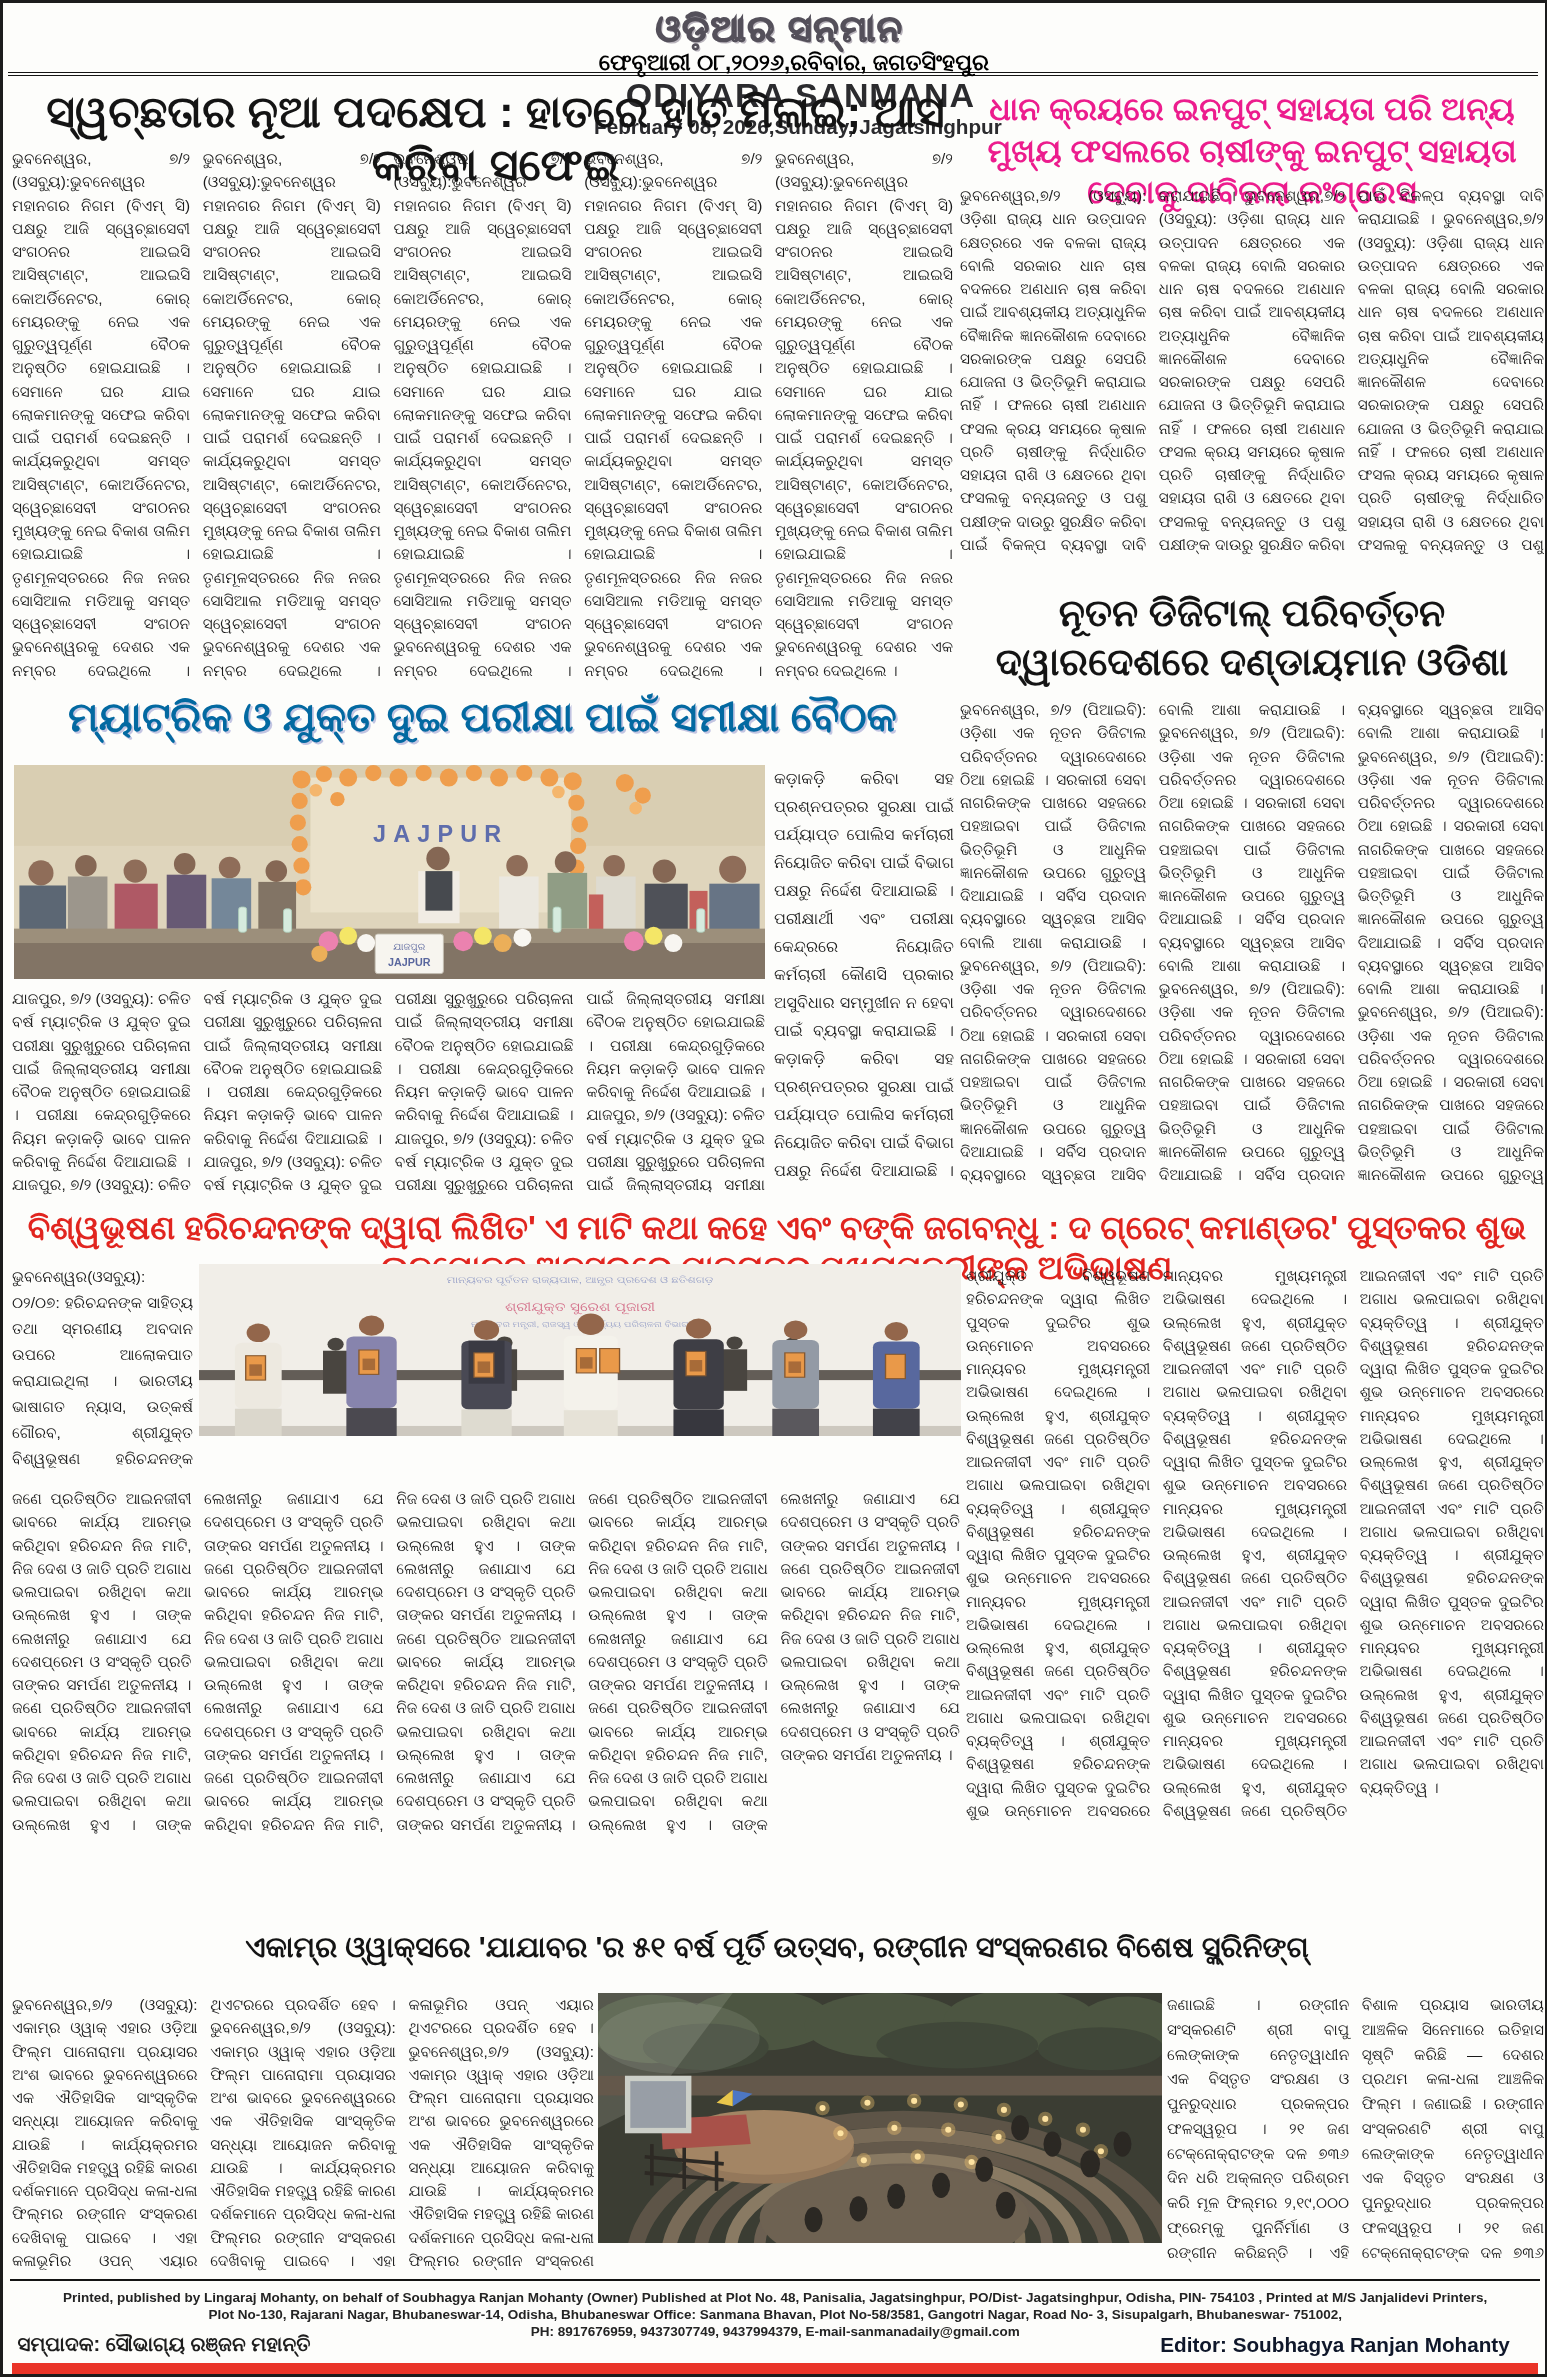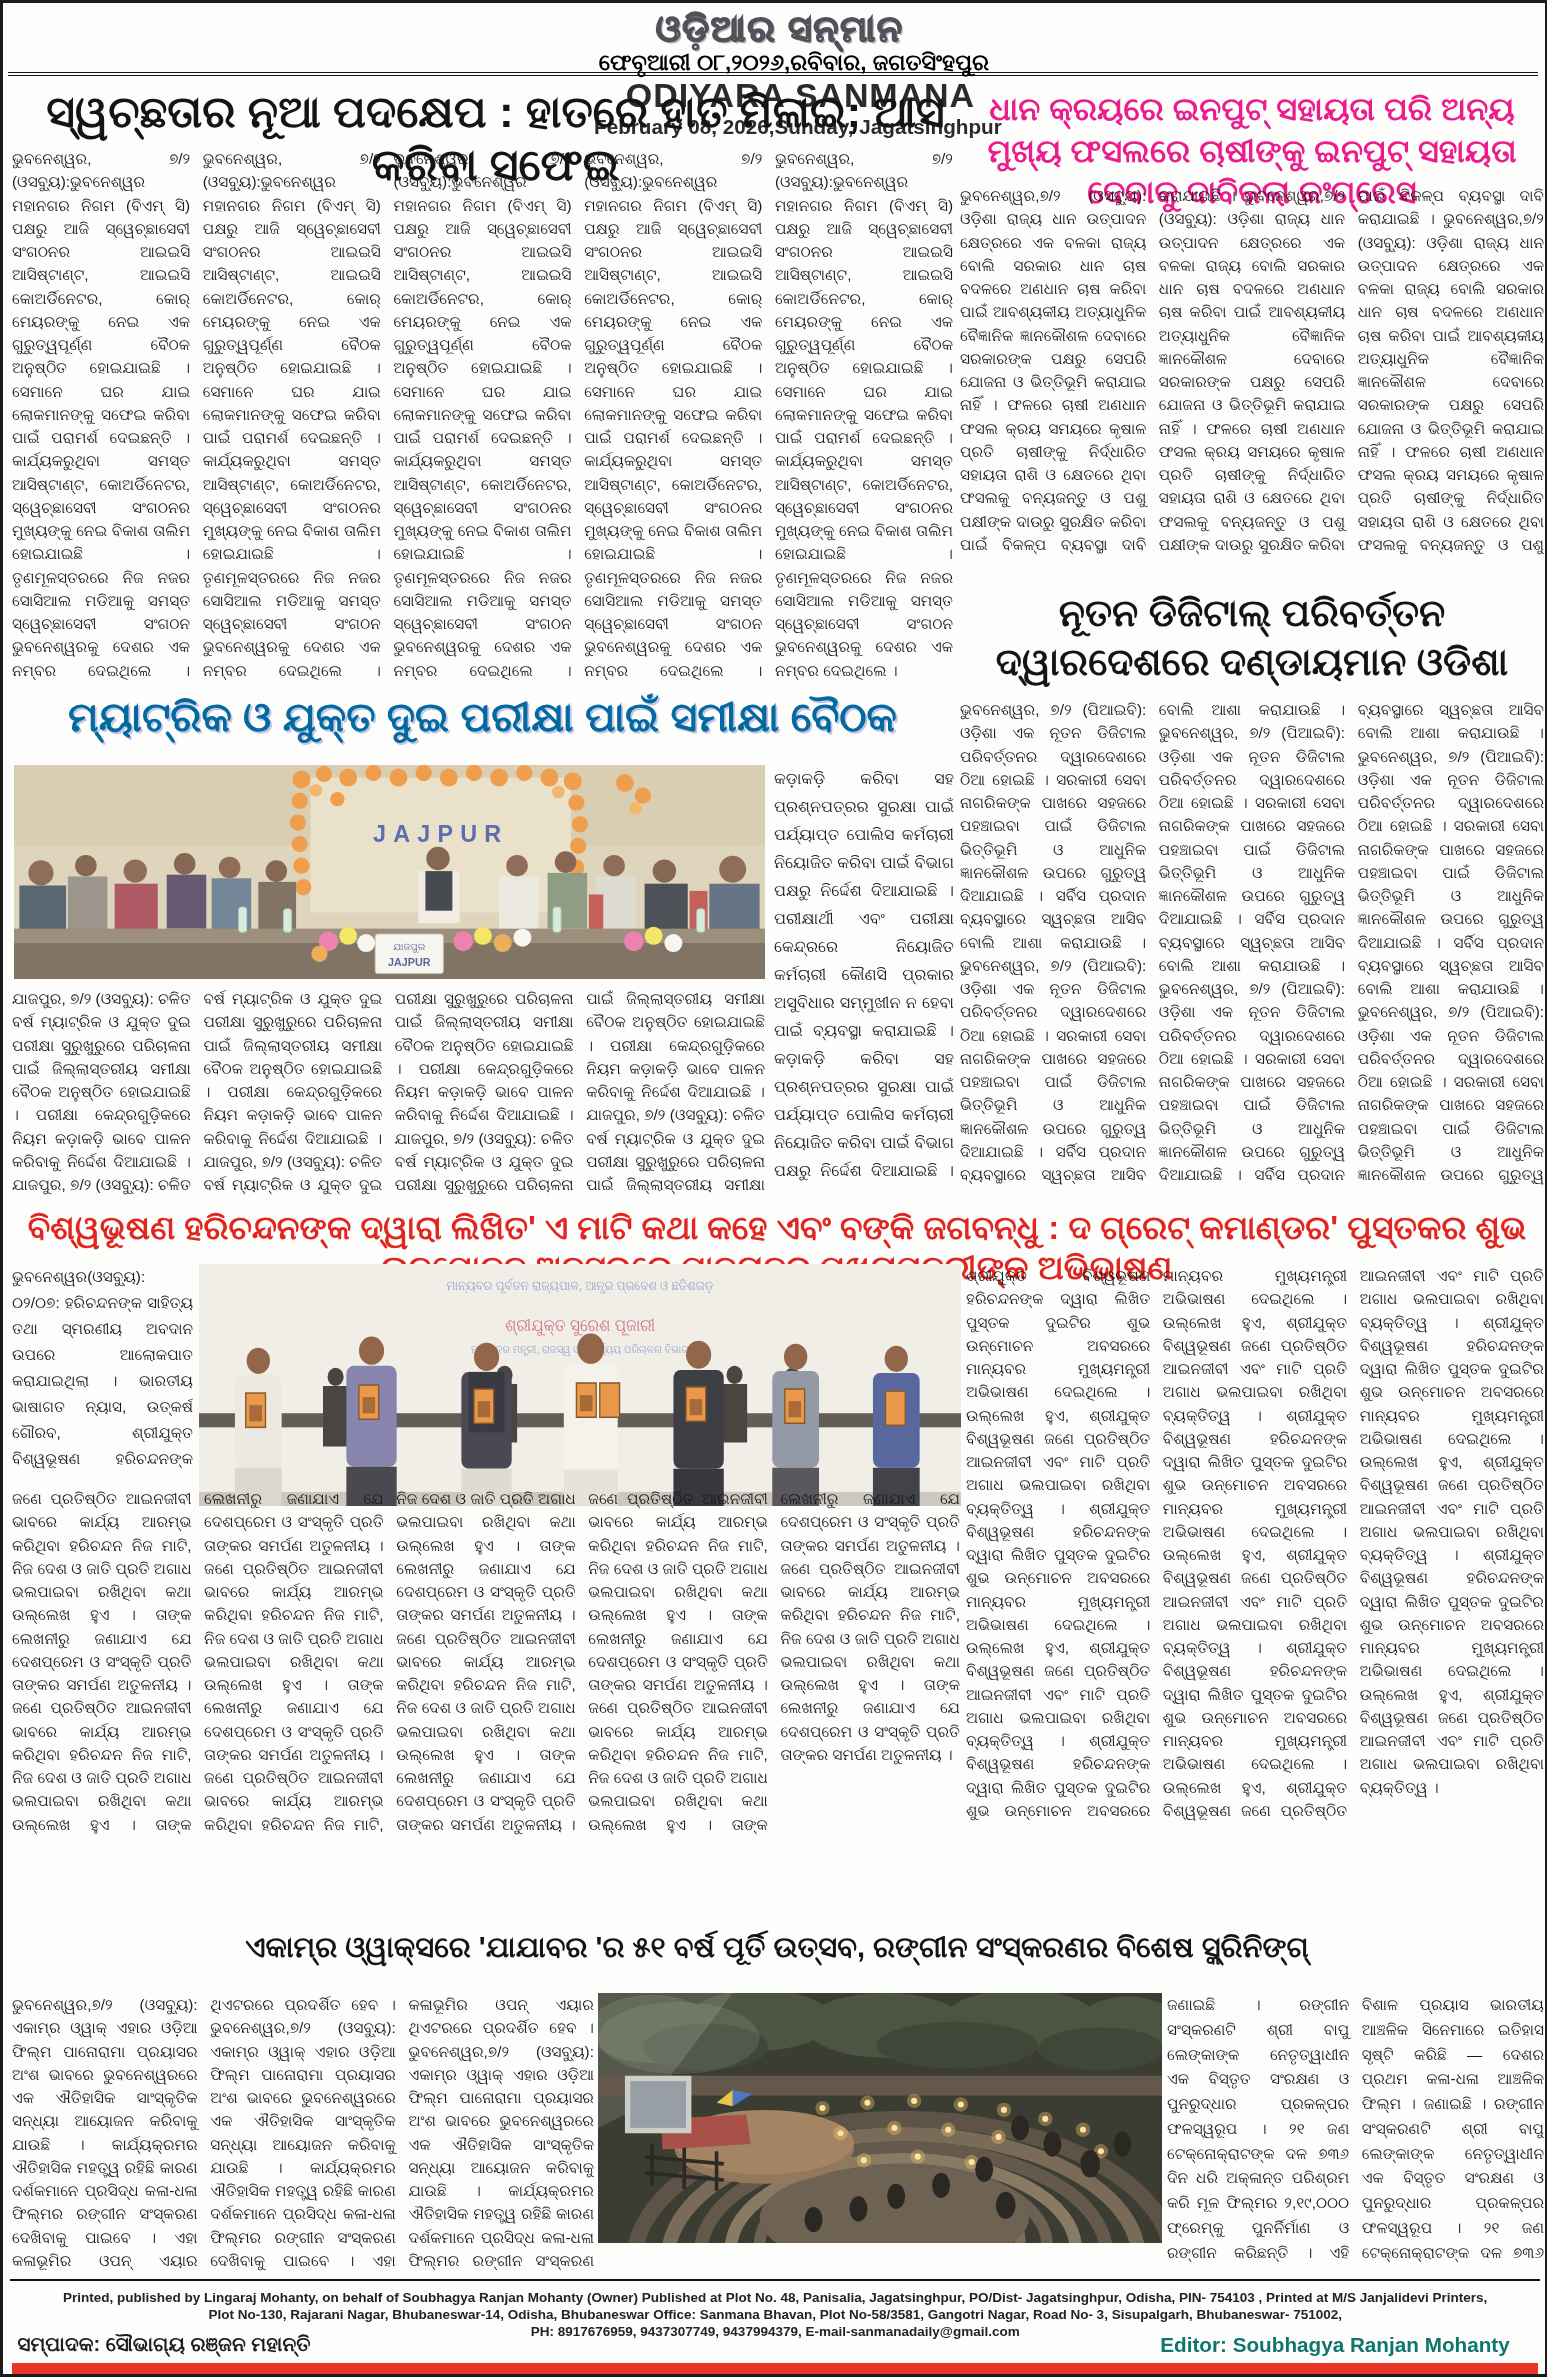--- a/index.html
+++ b/index.html
@@ -25,21 +25,21 @@
   
   .body-text{font-size:15.3px;line-height:1.52;text-align:justify;color:#1a1a1a;
              column-gap:12.6px;overflow:hidden;word-break:break-word;}
   .photo-frame{overflow:hidden;background:#ec4899;}
   .photo-frame svg{display:block;width:100%;height:100%;}
   
   #footer-box{left:7.2px;top:2276px;width:1530px;height:52px;border-top:2.7px solid #141414;
               text-align:center;font-size:13.5px;font-weight:600;color:#242424;line-height:1.27;padding-top:8px;}
   #editor-row{left:7.2px;top:2328px;width:1530px;height:30.5px;}
   .editor-odia{position:absolute;left:7.2px;top:1.8px;font-size:20px;font-weight:700;color:#1d1d1d;}
-  .editor-eng{position:absolute;right:30.5px;top:1.8px;font-size:20.7px;font-weight:800;color:#0f766e;}
+  .editor-eng{position:absolute;right:30.5px;top:1.8px;font-size:20.7px;font-weight:800;color:#0f172a;}
   #red-bar{left:9px;top:2360px;width:1526px;height:12.6px;background:#ea3428;}
 </style>
 </head>
 <body>
 
 <div id="page">
 
   <div id="header" class="abs">
     <div class="logo">ଓଡ଼ିଆର ସନ୍ମାନ</div>
     <div class="date-odia">ଫେବୃଆରୀ ୦୮,୨୦୨୬,ରବିବାର, ଜଗତସିଂହପୁର</div>
@@ -170,21 +170,21 @@
   </div>
 
   <div class="abs body-text" style="left:771px;top:762px;width:180px;height:435px;column-count:1;font-size:16px;line-height:1.75;">କଡ଼ାକଡ଼ି କରିବା ସହ ପ୍ରଶ୍ନପତ୍ରର ସୁରକ୍ଷା ପାଇଁ ପର୍ଯ୍ୟାପ୍ତ ପୋଲିସ କର୍ମଚାରୀ ନିୟୋଜିତ କରିବା ପାଇଁ ବିଭାଗ ପକ୍ଷରୁ ନିର୍ଦ୍ଦେଶ ଦିଆଯାଇଛି । ପରୀକ୍ଷାର୍ଥୀ ଏବଂ ପରୀକ୍ଷା କେନ୍ଦ୍ରରେ ନିୟୋଜିତ କର୍ମଚାରୀ କୌଣସି ପ୍ରକାର ଅସୁବିଧାର ସମ୍ମୁଖୀନ ନ ହେବା ପାଇଁ ବ୍ୟବସ୍ଥା କରାଯାଇଛି ।  କଡ଼ାକଡ଼ି କରିବା ସହ ପ୍ରଶ୍ନପତ୍ରର ସୁରକ୍ଷା ପାଇଁ ପର୍ଯ୍ୟାପ୍ତ ପୋଲିସ କର୍ମଚାରୀ ନିୟୋଜିତ କରିବା ପାଇଁ ବିଭାଗ ପକ୍ଷରୁ ନିର୍ଦ୍ଦେଶ ଦିଆଯାଇଛି । ପରୀକ୍ଷାର୍ଥୀ ଏବଂ ପରୀକ୍ଷା କେନ୍ଦ୍ରରେ ନିୟୋଜିତ କର୍ମଚାରୀ କୌଣସି ପ୍ରକାର ଅସୁବିଧାର ସମ୍ମୁଖୀନ ନ ହେବା ପାଇଁ ବ୍ୟବସ୍ଥା କରାଯାଇଛି ।  କଡ଼ାକଡ଼ି କରିବା ସହ ପ୍ରଶ୍ନପତ୍ରର ସୁରକ୍ଷା ପାଇଁ ପର୍ଯ୍ୟାପ୍ତ ପୋଲିସ କର୍ମଚାରୀ ନିୟୋଜିତ କରିବା ପାଇଁ ବିଭାଗ ପକ୍ଷରୁ ନିର୍ଦ୍ଦେଶ ଦିଆଯାଇଛି । ପରୀକ୍ଷାର୍ଥୀ ଏବଂ ପରୀକ୍ଷା କେନ୍ଦ୍ରରେ ନିୟୋଜିତ କର୍ମଚାରୀ କୌଣସି ପ୍ରକାର ଅସୁବିଧାର ସମ୍ମୁଖୀନ ନ ହେବା ପାଇଁ ବ୍ୟବସ୍ଥା କରାଯାଇଛି ।</div>
 
   <div class="abs body-text" style="left:9px;top:984px;width:753px;height:212px;column-count:4;">ଯାଜପୁର, ୭/୨ (ଓସବ୍ୟୁ): ଚଳିତ ବର୍ଷ ମ୍ୟାଟ୍ରିକ ଓ ଯୁକ୍ତ ଦୁଇ ପରୀକ୍ଷା ସୁରୁଖୁରୁରେ ପରିଚାଳନା ପାଇଁ ଜିଲ୍ଲାସ୍ତରୀୟ ସମୀକ୍ଷା ବୈଠକ ଅନୁଷ୍ଠିତ ହୋଇଯାଇଛି । ପରୀକ୍ଷା କେନ୍ଦ୍ରଗୁଡ଼ିକରେ ନିୟମ କଡ଼ାକଡ଼ି ଭାବେ ପାଳନ କରିବାକୁ ନିର୍ଦ୍ଦେଶ ଦିଆଯାଇଛି ।  ଯାଜପୁର, ୭/୨ (ଓସବ୍ୟୁ): ଚଳିତ ବର୍ଷ ମ୍ୟାଟ୍ରିକ ଓ ଯୁକ୍ତ ଦୁଇ ପରୀକ୍ଷା ସୁରୁଖୁରୁରେ ପରିଚାଳନା ପାଇଁ ଜିଲ୍ଲାସ୍ତରୀୟ ସମୀକ୍ଷା ବୈଠକ ଅନୁଷ୍ଠିତ ହୋଇଯାଇଛି । ପରୀକ୍ଷା କେନ୍ଦ୍ରଗୁଡ଼ିକରେ ନିୟମ କଡ଼ାକଡ଼ି ଭାବେ ପାଳନ କରିବାକୁ ନିର୍ଦ୍ଦେଶ ଦିଆଯାଇଛି ।  ଯାଜପୁର, ୭/୨ (ଓସବ୍ୟୁ): ଚଳିତ ବର୍ଷ ମ୍ୟାଟ୍ରିକ ଓ ଯୁକ୍ତ ଦୁଇ ପରୀକ୍ଷା ସୁରୁଖୁରୁରେ ପରିଚାଳନା ପାଇଁ ଜିଲ୍ଲାସ୍ତରୀୟ ସମୀକ୍ଷା ବୈଠକ ଅନୁଷ୍ଠିତ ହୋଇଯାଇଛି । ପରୀକ୍ଷା କେନ୍ଦ୍ରଗୁଡ଼ିକରେ ନିୟମ କଡ଼ାକଡ଼ି ଭାବେ ପାଳନ କରିବାକୁ ନିର୍ଦ୍ଦେଶ ଦିଆଯାଇଛି ।  ଯାଜପୁର, ୭/୨ (ଓସବ୍ୟୁ): ଚଳିତ ବର୍ଷ ମ୍ୟାଟ୍ରିକ ଓ ଯୁକ୍ତ ଦୁଇ ପରୀକ୍ଷା ସୁରୁଖୁରୁରେ ପରିଚାଳନା ପାଇଁ ଜିଲ୍ଲାସ୍ତରୀୟ ସମୀକ୍ଷା ବୈଠକ ଅନୁଷ୍ଠିତ ହୋଇଯାଇଛି । ପରୀକ୍ଷା କେନ୍ଦ୍ରଗୁଡ଼ିକରେ ନିୟମ କଡ଼ାକଡ଼ି ଭାବେ ପାଳନ କରିବାକୁ ନିର୍ଦ୍ଦେଶ ଦିଆଯାଇଛି ।  ଯାଜପୁର, ୭/୨ (ଓସବ୍ୟୁ): ଚଳିତ ବର୍ଷ ମ୍ୟାଟ୍ରିକ ଓ ଯୁକ୍ତ ଦୁଇ ପରୀକ୍ଷା ସୁରୁଖୁରୁରେ ପରିଚାଳନା ପାଇଁ ଜିଲ୍ଲାସ୍ତରୀୟ ସମୀକ୍ଷା ବୈଠକ ଅନୁଷ୍ଠିତ ହୋଇଯାଇଛି । ପରୀକ୍ଷା କେନ୍ଦ୍ରଗୁଡ଼ିକରେ ନିୟମ କଡ଼ାକଡ଼ି ଭାବେ ପାଳନ କରିବାକୁ ନିର୍ଦ୍ଦେଶ ଦିଆଯାଇଛି ।</div>
 
   <div class="abs hl hl-red center" style="left:9px;top:1205px;width:1530px;height:49px;font-size:33px;">ବିଶ୍ୱଭୂଷଣ ହରିଚନ୍ଦନଙ୍କ ଦ୍ୱାରା ଲିଖିତ' ଏ ମାଟି କଥା କହେ ଏବଂ ବଙ୍କି  ଜଗବନ୍ଧୁ : ଦ ଗ୍ରେଟ୍ କମାଣ୍ଡର' ପୁସ୍ତକର ଶୁଭ ଉନ୍ମୋଚନ ଅବସରରେ ମାନ୍ୟବର ମୁଖ୍ୟମନ୍ତ୍ରୀଙ୍କ ଅଭିଭାଷଣ</div>
 
   <div class="abs body-text" style="left:9px;top:1261px;width:181px;height:219px;column-count:1;font-size:15.3px;line-height:1.7;">ଭୁବନେଶ୍ୱର(ଓସବ୍ୟୁ): ୦୨/୦୭: ହରିଚନ୍ଦନଙ୍କ ସାହିତ୍ୟ ତଥା ସ୍ମରଣୀୟ ଅବଦାନ ଉପରେ ଆଲୋକପାତ କରାଯାଇଥିଲା । ଭାରତୀୟ ଭାଷାଗତ ନ୍ୟାସ, ଉତ୍କର୍ଷ ଗୌରବ, ଶ୍ରୀଯୁକ୍ତ ବିଶ୍ୱଭୂଷଣ ହରିଚନ୍ଦନଙ୍କ ଦ୍ୱାରା ରଚିତ ଏହି ପୁସ୍ତକ ।  ଭୁବନେଶ୍ୱର(ଓସବ୍ୟୁ): ୦୨/୦୭: ହରିଚନ୍ଦନଙ୍କ ସାହିତ୍ୟ ତଥା ସ୍ମରଣୀୟ ଅବଦାନ ଉପରେ ଆଲୋକପାତ କରାଯାଇଥିଲା । ଭାରତୀୟ ଭାଷାଗତ ନ୍ୟାସ, ଉତ୍କର୍ଷ ଗୌରବ, ଶ୍ରୀଯୁକ୍ତ ବିଶ୍ୱଭୂଷଣ ହରିଚନ୍ଦନଙ୍କ ଦ୍ୱାରା ରଚିତ ଏହି ପୁସ୍ତକ ।</div>
 
-  <div class="abs photo-frame" style="left:196px;top:1261px;width:762px;height:242px;">
+  <div class="abs photo-frame" style="left:196px;top:1261px;width:762px;height:172px;">
     <svg viewBox="0 0 848 240" preserveAspectRatio="none">
       <rect x="0" y="0" width="848" height="240" fill="#f0ede6"></rect>
 
       <text x="424" y="26" text-anchor="middle" font-size="13" fill="#8a94c2" opacity="0.9">ମାନ୍ୟବର ପୂର୍ବତନ ରାଜ୍ୟପାଳ, ଆନ୍ଧ୍ର ପ୍ରଦେଶ ଓ ଛତିଶଗଡ଼</text>
       <text x="424" y="66" text-anchor="middle" font-size="17" fill="#d0607e" opacity="0.95">ଶ୍ରୀଯୁକ୍ତ ସୁରେଶ ପୂଜାରୀ</text>
       <text x="424" y="88" text-anchor="middle" font-size="11" fill="#8a94c2" opacity="0.85">ମାନ୍ୟବର ମନ୍ତ୍ରୀ, ରାଜସ୍ୱ ଓ ବିପର୍ଯ୍ୟୟ ପରିଚାଳନା ବିଭାଗ</text>
 
       <rect x="0" y="148" width="848" height="14" fill="#565049"></rect>
       <rect x="0" y="226" width="848" height="14" fill="#c9c4ba"></rect>
 

